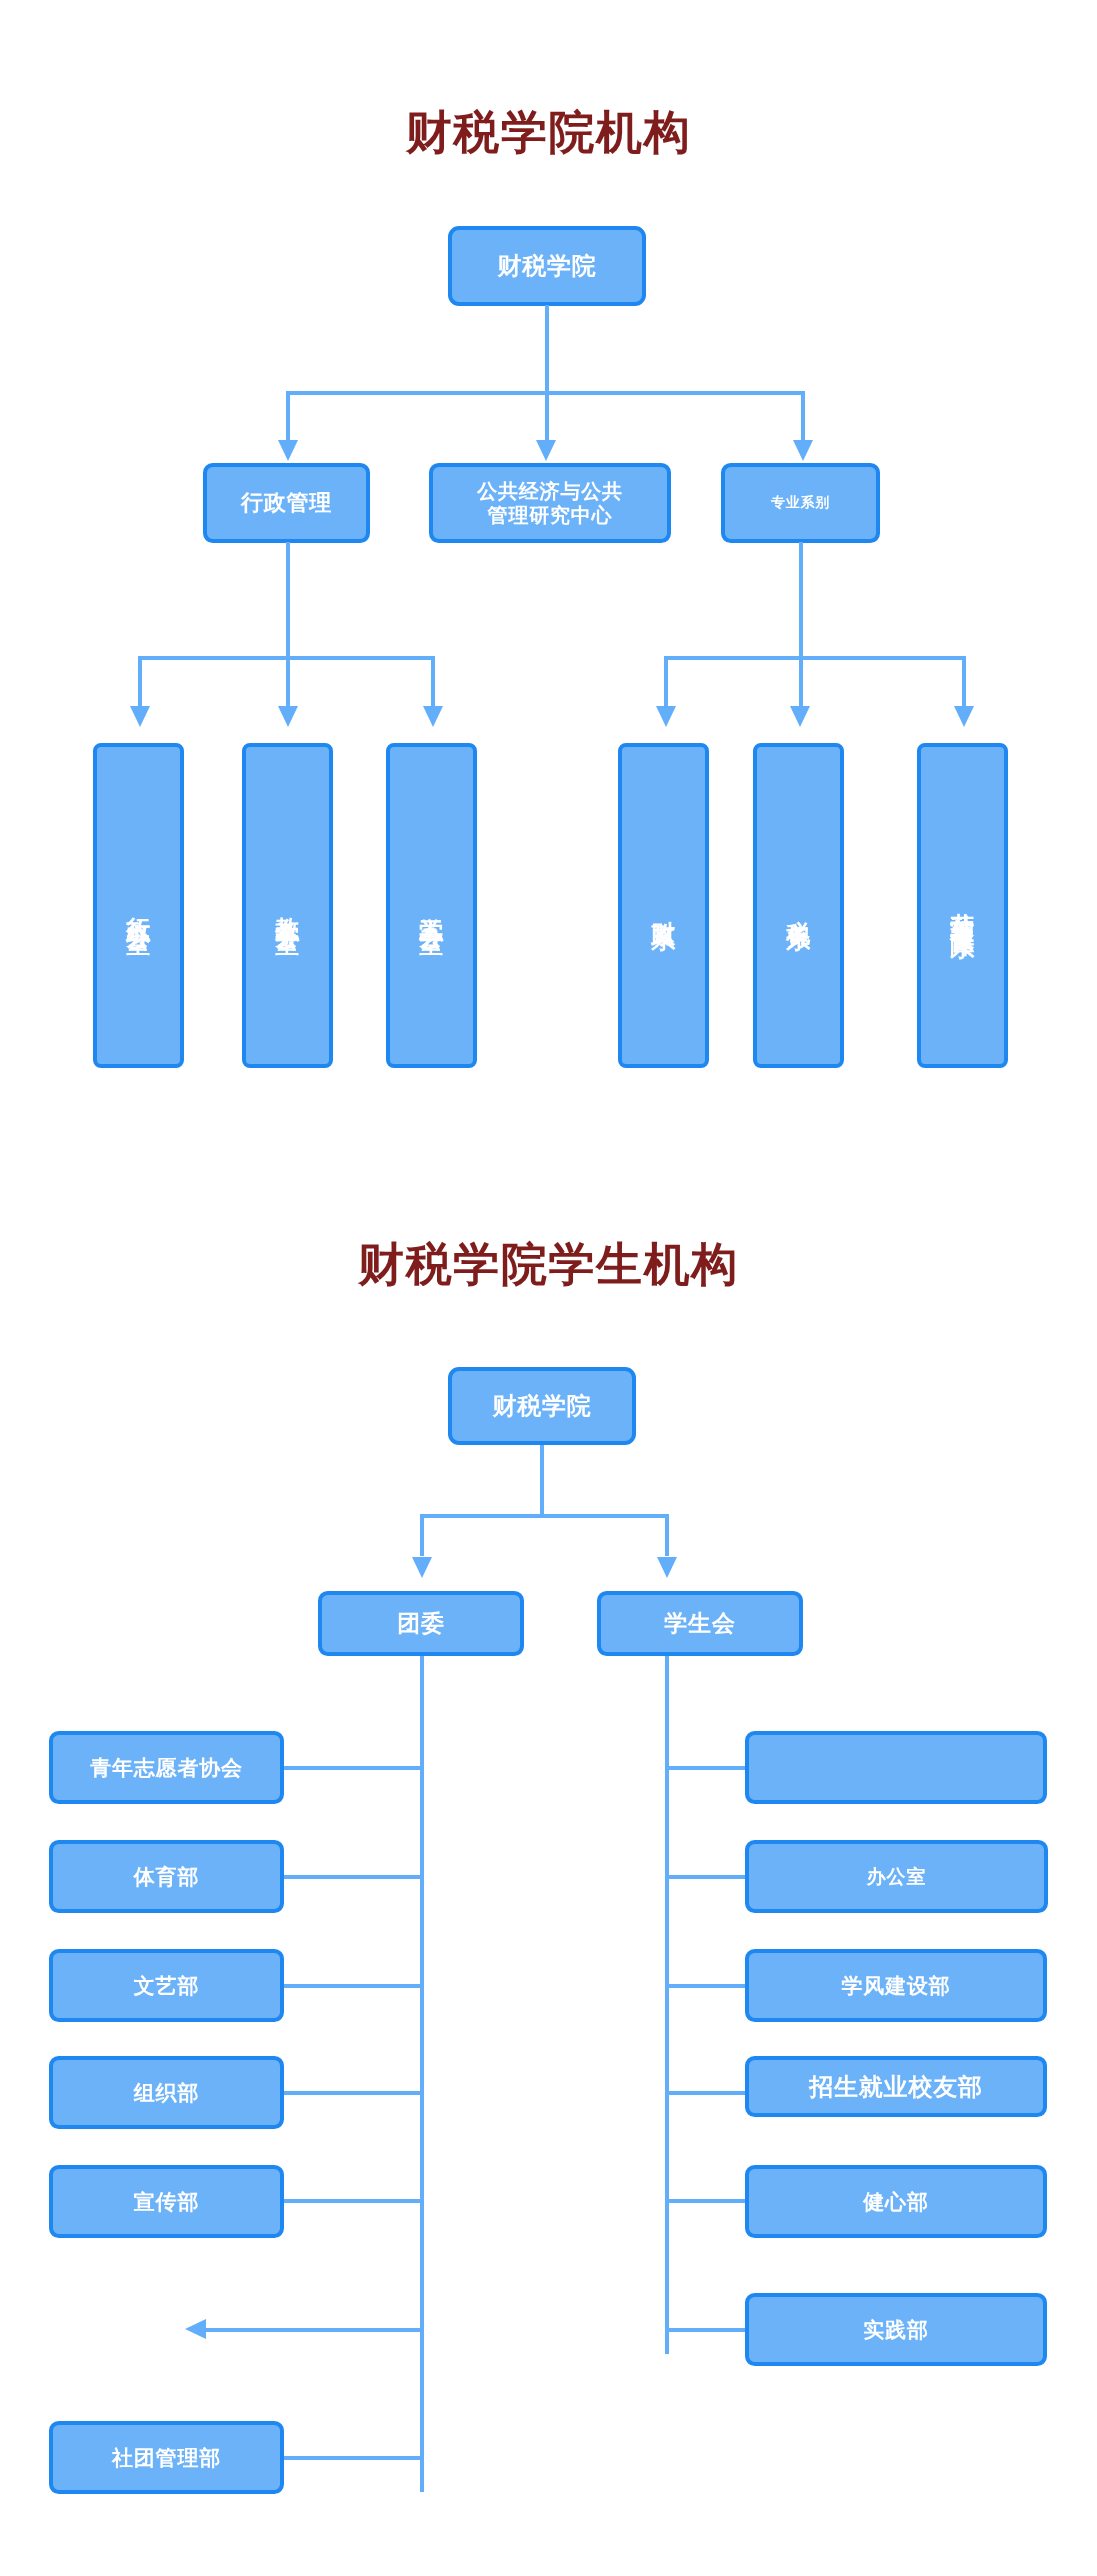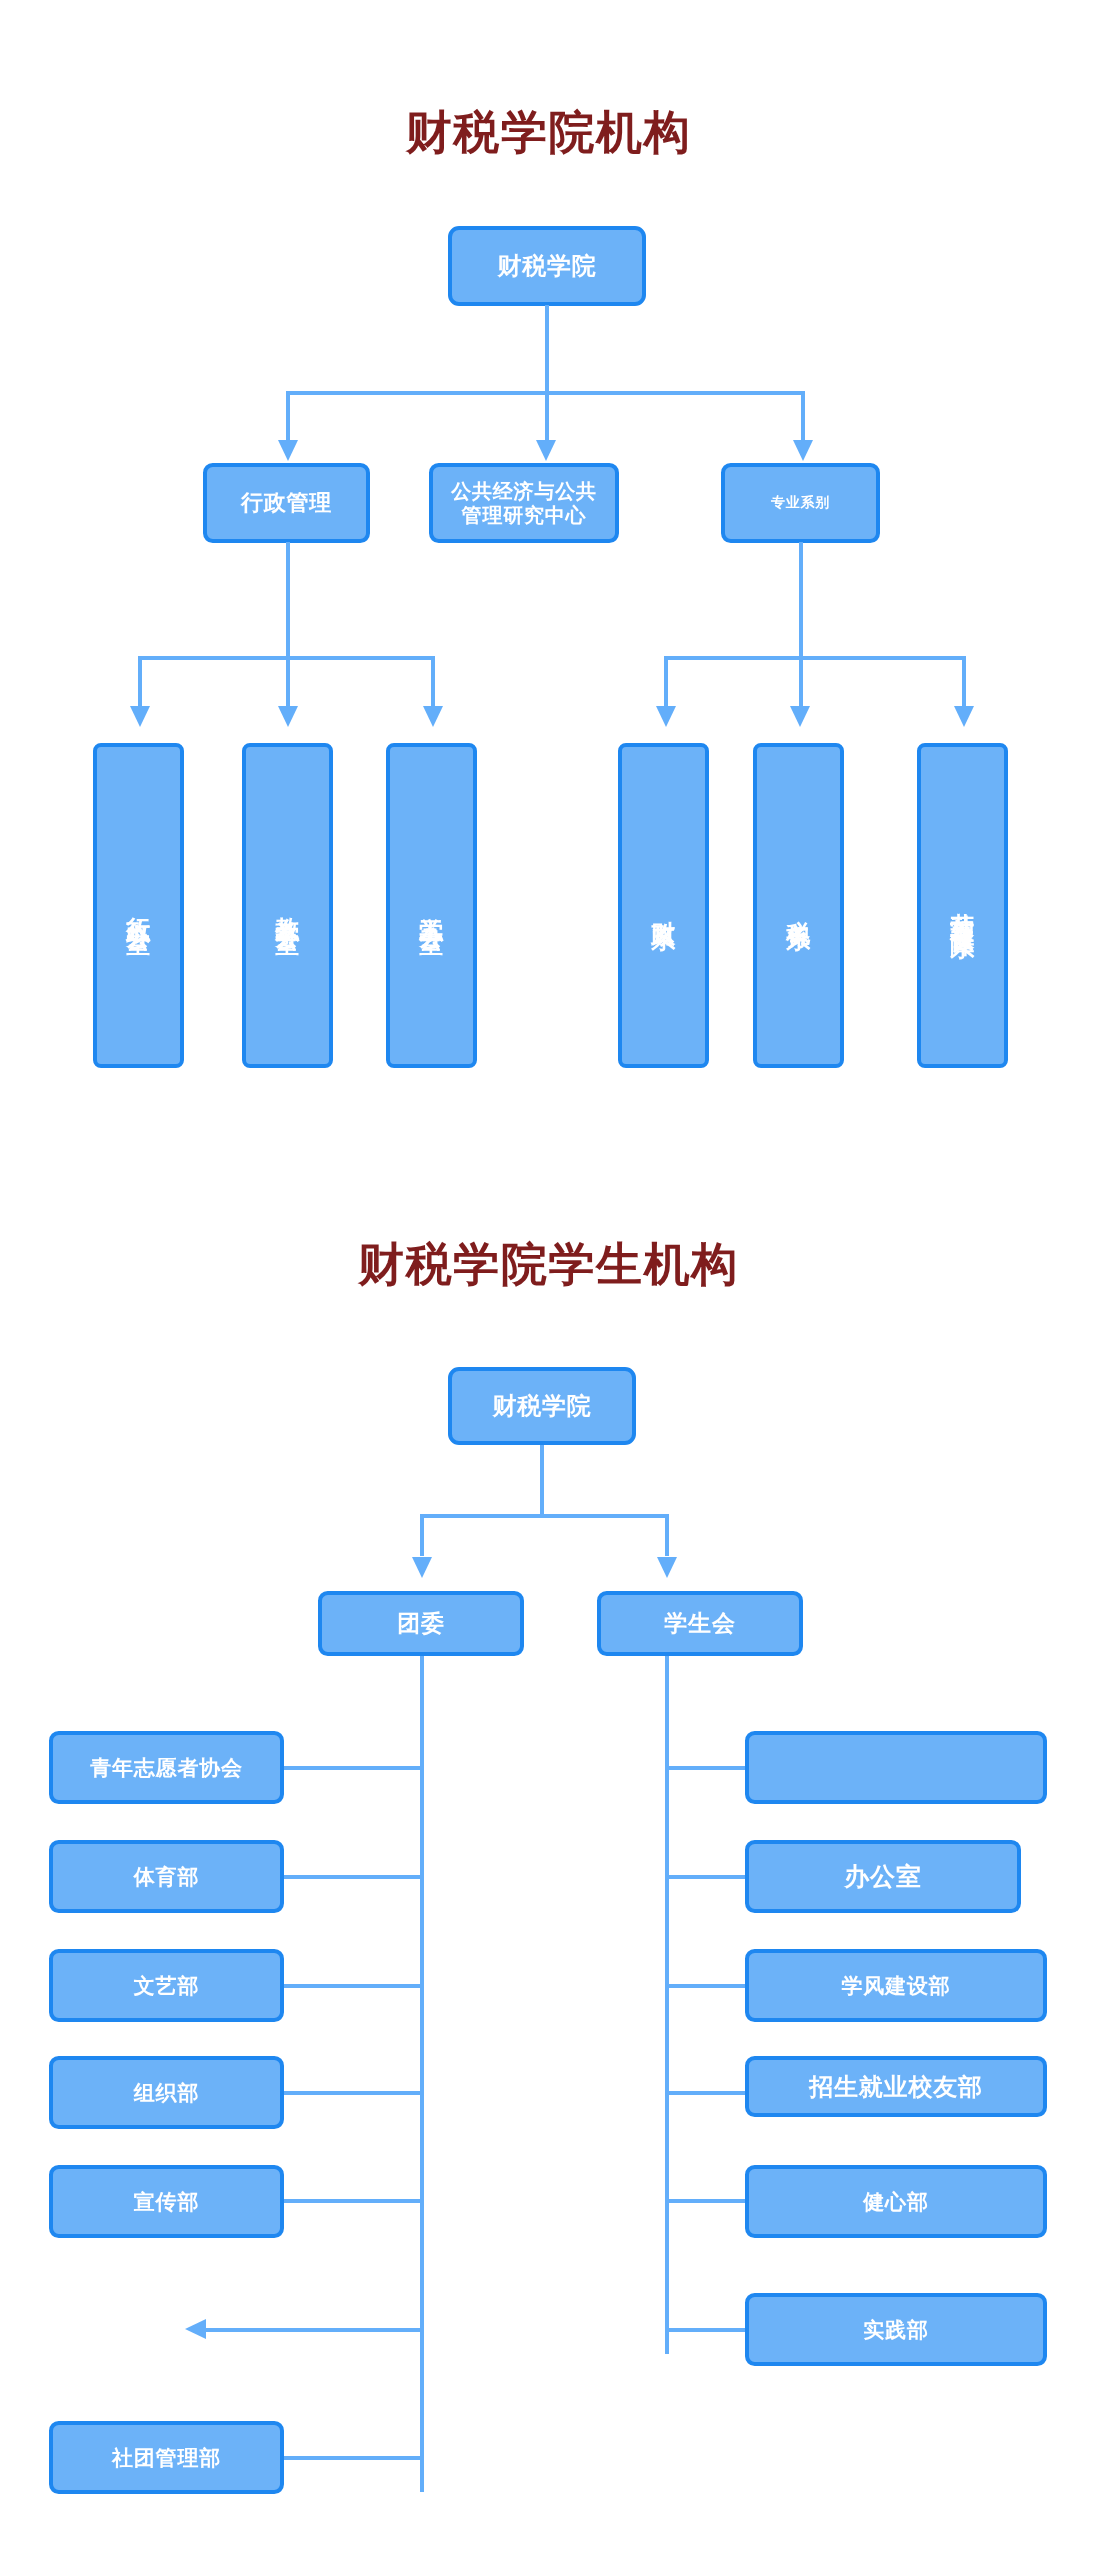--- a/index.html
+++ b/index.html
@@ -104,21 +104,21 @@
   <div class="ln v" style="left:545px; top:391px; height:49px;"></div>
   <div class="arrow-down" style="left:536px; top:440px;"></div>
 
   <div class="ln v" style="left:801px; top:391px; height:49px;"></div>
   <div class="arrow-down" style="left:793px; top:440px;"></div>
 
   <div class="node rd" style="left:203px; top:463px; width:167px; height:80px; font-size:22px;">
     <span>行政管理</span>
   </div>
 
-  <div class="node rd" style="left:429px; top:463px; width:190px; height:80px; font-size:20px;">
+  <div class="node rd" style="left:429px; top:463px; width:242px; height:80px; font-size:20px;">
     <span>
       <span>公共经济与公共</span><br>
       <span>管理研究中心</span>
     </span>
   </div>
 
   <div class="node rd" style="left:721px; top:463px; width:159px; height:80px; font-size:14px;">
     <span>专业系别</span>
   </div>
 
@@ -229,21 +229,21 @@
   <div class="node rd" style="left:49px; top:2421px; width:235px; height:73px; font-size:21px;">
     <span>社团管理部</span>
   </div>
 
   <div class="ln h" style="left:665px; top:1766px; width:203px;"></div>
   <div class="arrow-right" style="left:868px; top:1757px;"></div>
   <div class="node rd" style="left:745px; top:1731px; width:302px; height:73px; font-size:21px;"></div>
 
   <div class="ln h" style="left:665px; top:1875px; width:203px;"></div>
   <div class="arrow-right" style="left:868px; top:1866px;"></div>
-  <div class="node rd" style="left:745px; top:1840px; width:276px; height:73px; font-size:25px;">
+  <div class="node rd" style="left:745px; top:1840px; width:303px; height:73px; font-size:19px;">
     <span>办公室</span>
   </div>
 
   <div class="ln h" style="left:665px; top:1984px; width:203px;"></div>
   <div class="arrow-right" style="left:868px; top:1975px;"></div>
   <div class="node rd" style="left:745px; top:1949px; width:302px; height:73px; font-size:21px;">
     <span>学风建设部</span>
   </div>
 
   <div class="ln h" style="left:665px; top:2091px; width:203px;"></div>

